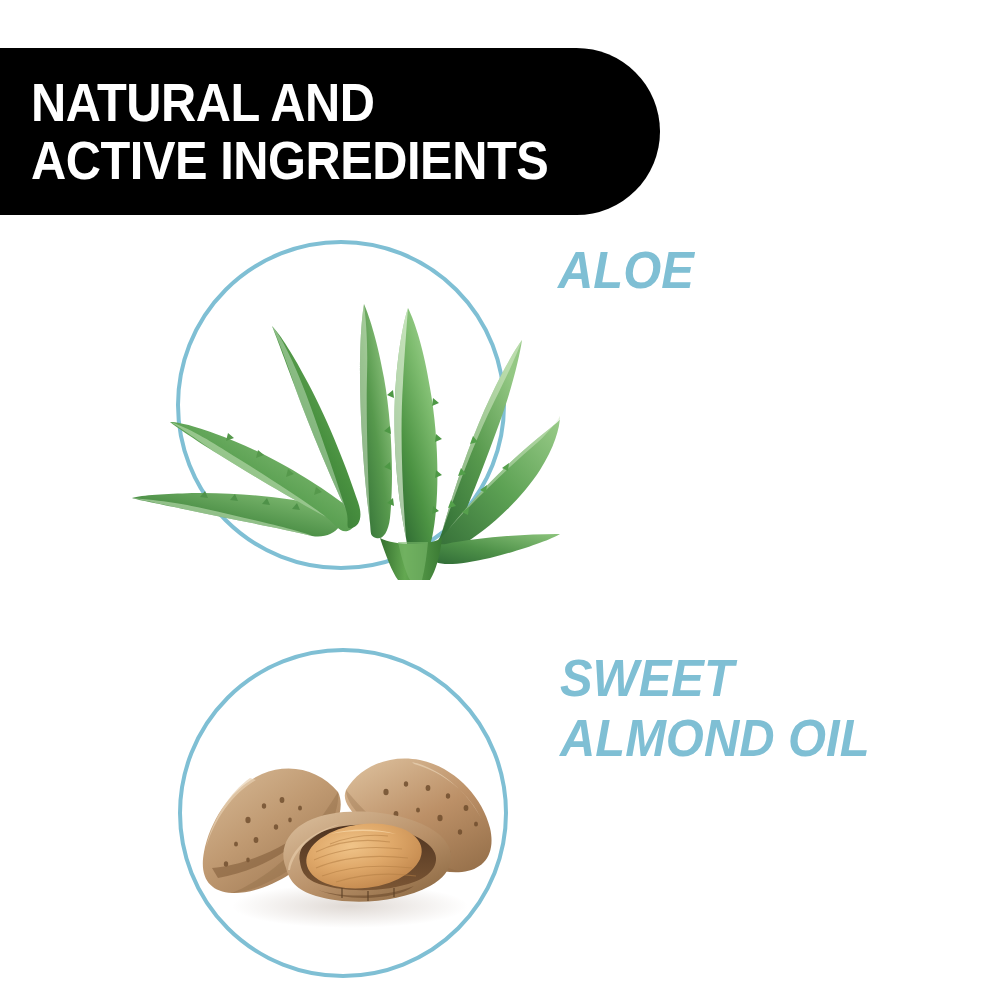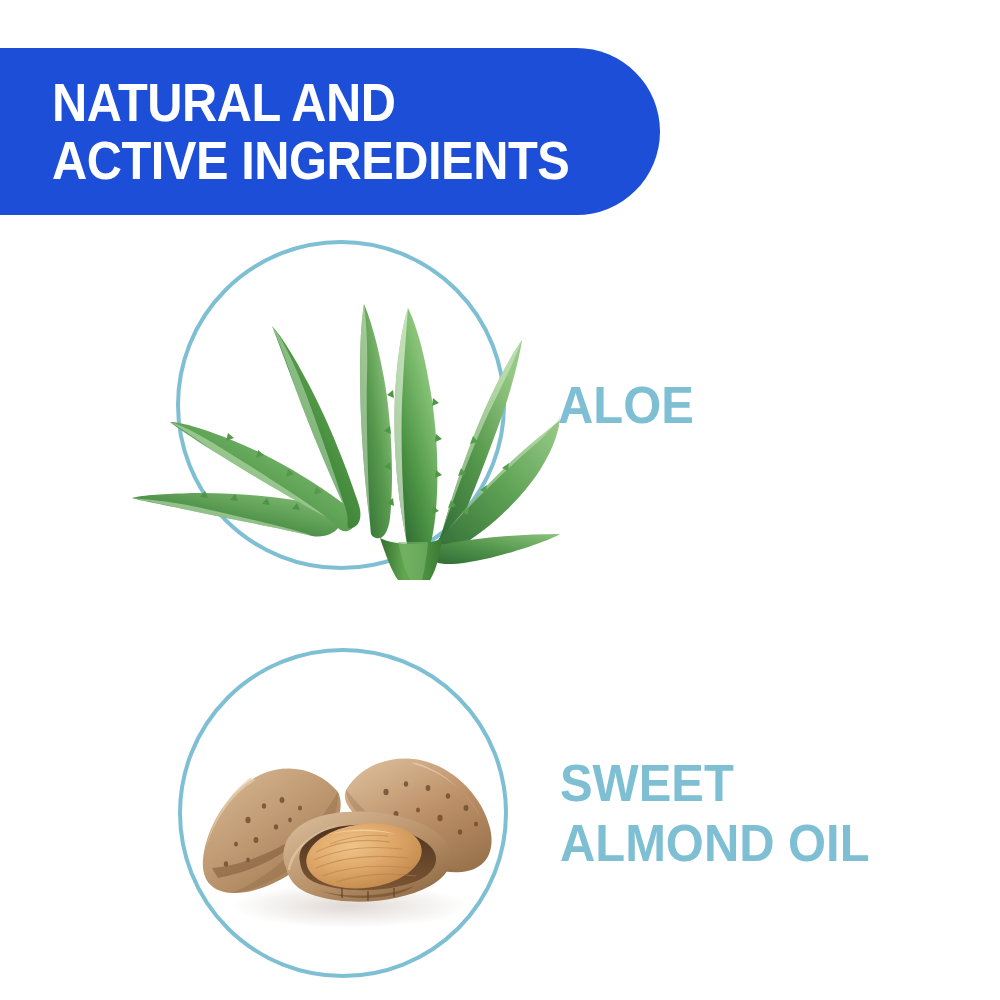--- a/index.html
+++ b/index.html
@@ -15,46 +15,46 @@
     position: relative;
   }
 
   
   #header-banner {
     position: absolute;
     left: 0;
     top: 48px;
     width: 660px;
     height: 167px;
-    background: #1d4ed8;
+    background: #000000;
     border-top-right-radius: 84px;
     border-bottom-right-radius: 84px;
     box-sizing: border-box;
-    padding-left: 52px;
+    padding-left: 31px;
     display: flex;
     flex-direction: column;
     justify-content: center;
   }
   .banner-line {
     color: #ffffff;
     font-family: "Liberation Sans Narrow", "Liberation Sans", sans-serif;
     font-weight: bold;
     font-size: 53px;
     line-height: 58px;
     letter-spacing: -0.5px;
     transform: scaleX(0.92);
     transform-origin: left center;
     white-space: nowrap;
   }
 
   
   .ingredient-row {
     position: absolute;
     display: flex;
-    align-items: center;
+    font-style: italic;
   }
   #ingredient-row-aloe {
     left: 176px;
     top: 240px;
     width: 800px;
     height: 330px;
   }
   #ingredient-row-almond {
     left: 178px;
     top: 648px;

